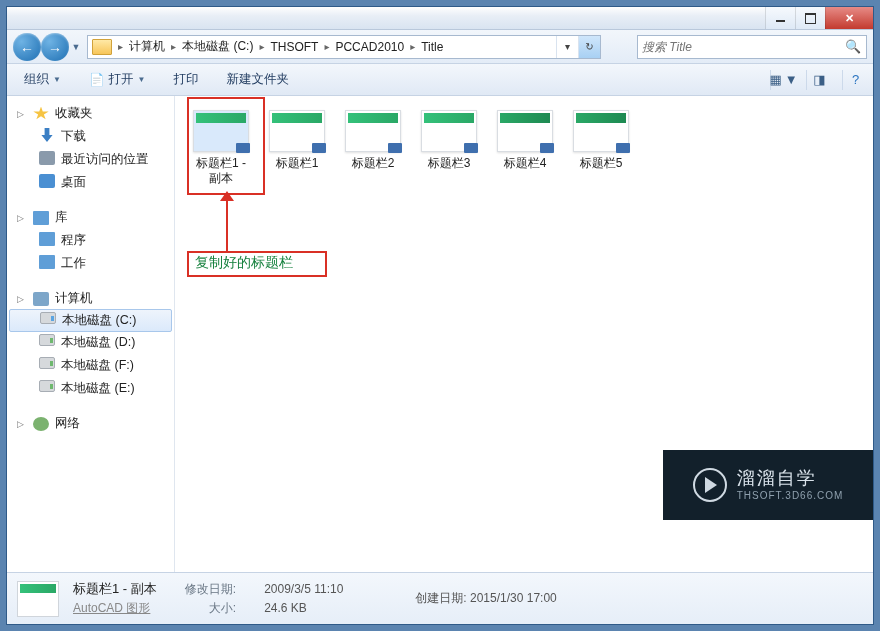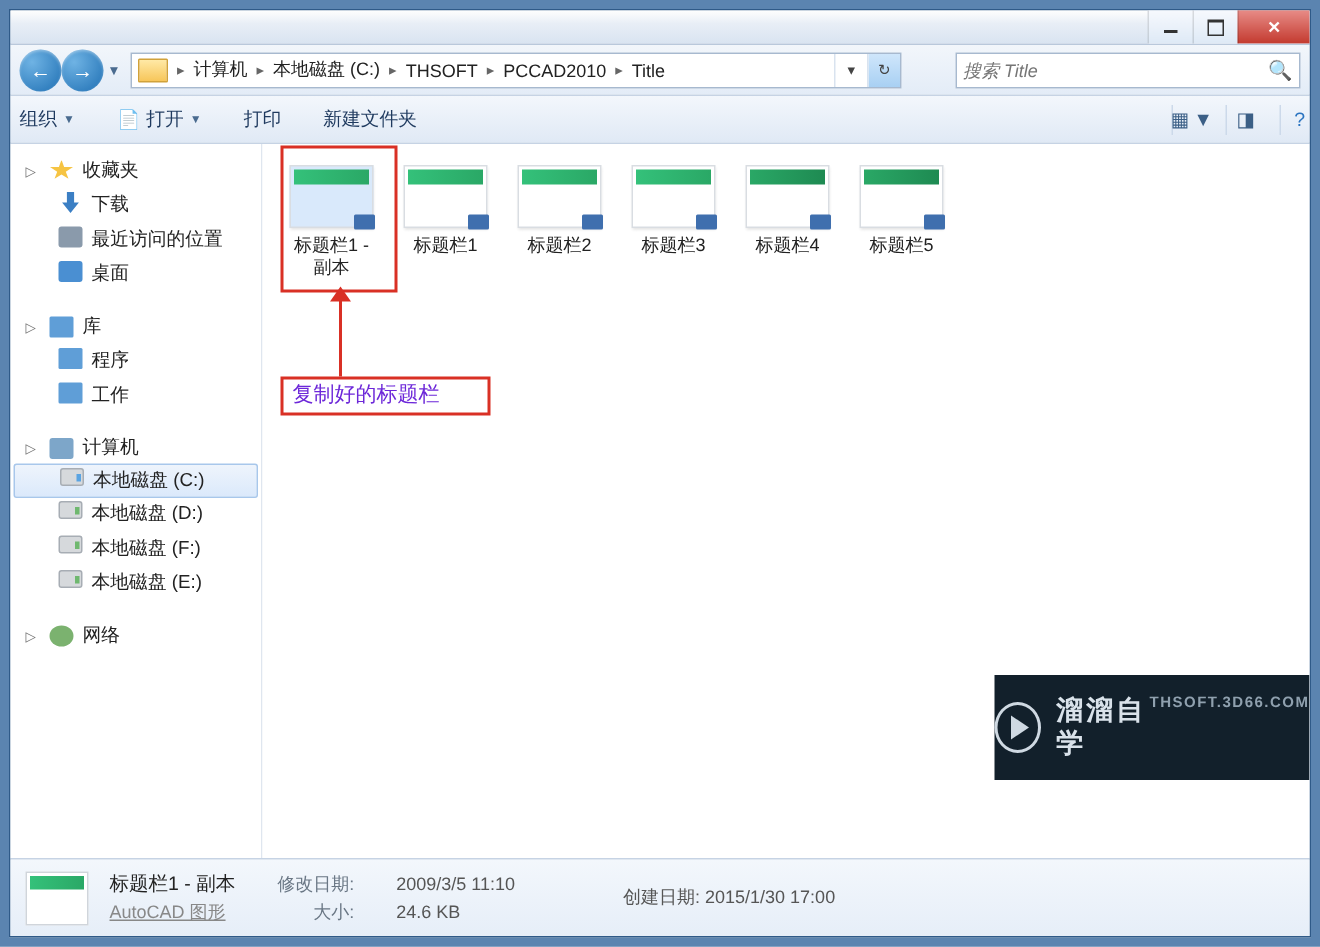--- a/index.html
+++ b/index.html
@@ -51,21 +51,21 @@
 .search {
   width:230px; height:24px; background:#fff; border:1px solid #a7b9cf;
   display:flex; align-items:center; padding:0 4px; justify-content:space-between;margin-left:32px;
 }
 .search input { border:none; outline:none; font-size:12px; color:#888; width:190px; font-style:italic; }
 .search-icon { color:#2c6aa5; font-size:13px; }
 
 .toolbar {
   height: 32px; background: linear-gradient(to bottom,#f3f7fc,#e0e9f5);
   border-bottom:1px solid #c6d3e4;
-  display:flex; align-items:center; padding:0 0; gap:16px; font-size:12.5px; color:#1f3a5f;
+  display:flex; align-items:center; padding:0 11px; gap:16px; font-size:12.5px; color:#1f3a5f;
 }
 .toolbar .titem { display:flex; align-items:center; gap:4px; padding: 4px 6px; }
 .toolbar .titem .dd { font-size:8px; color:#4a6b8f; }
 .toolbar .spacer { flex:1; }
 .tool-icon { width:20px; height:20px; display:flex; align-items:center; justify-content:center; color:#3b5f86; font-size:13px; border-left:1px solid #ccd9ea; padding-left:6px; }
 
 .body { flex:1; display:flex; min-height:0; }
 
 .sidebar {
   width: 168px; background:#fff; border-right:1px solid #dfe6ef;
@@ -94,21 +94,21 @@
 .thumb { width:56px; height:42px; margin:0 auto 4px; background:#fff; border:1px solid #d9dde2; position:relative; box-shadow:0 1px 2px rgba(0,0,0,.12); }
 .thumb::before { content:""; position:absolute; left:2px; top:2px; right:2px; height:10px; background: linear-gradient(to right,#34c17a,#2aa866); }
 .thumb::after { content:""; position:absolute; right:-2px; bottom:-2px; width:14px; height:10px; background:#3f6fae; border-radius:1px; }
 .thumb.alt::before { background: linear-gradient(to right,#2aa866,#1e8a52); }
 .file.selected .thumb { background:#d9e9fb; }
 .fname { line-height:1.25; }
 
 .redbox { position:absolute; border:2px solid #d93025; pointer-events:none; }
 .rb1 { left:180px; top:90px; width:78px; height:98px; }
 .rb2 { left:180px; top:244px; width:140px; height:26px; }
-.redlabel { position:absolute; left:188px; top:247px; font-size:14px; color:#6d28d9; }
+.redlabel { position:absolute; left:188px; top:247px; font-size:14px; color:#15803d; }
 .redarrow-line { position:absolute; left:219px; top:189px; width:2px; height:55px; background:#d93025; }
 .redarrow-head { position:absolute; left:213px; top:184px; width:0; height:0; border-left:7px solid transparent; border-right:7px solid transparent; border-bottom:10px solid #d93025; }
 
 .statusbar {
   height: 52px; background: linear-gradient(to bottom,#f3f7fc,#e6eef8);
   border-top:1px solid #c6d3e4; display:flex; align-items:center; padding:6px 10px; gap:14px;
   font-size:12px; color:#555;
 }
 .sb-thumb { width:42px; height:36px; background:#fff; border:1px solid #d0d5db; position:relative; }
 .sb-thumb::before { content:""; position:absolute; left:2px; top:2px; right:2px; height:9px; background:linear-gradient(to right,#34c17a,#2aa866); }
@@ -116,21 +116,21 @@
 .sb-info .lbl { color:#6a7785; text-align:right; }
 .sb-info .fn { color:#222; font-size:13px; grid-column: 1 / span 1; }
 .sb-info .sub { color:#888;text-decoration:underline; }
 
 .brand {
   position:absolute; right:0; bottom:52px; width:210px; height:70px;
   background:#12202b; color:#d9e2ea; display:flex; align-items:center; justify-content:center; gap:10px;
 }
 .brand .play { width:34px; height:34px; border:2px solid #cfd9e2; border-radius:50%; display:flex; align-items:center; justify-content:center; }
 .brand .play::before { content:""; border-left:12px solid #cfd9e2; border-top:8px solid transparent; border-bottom:8px solid transparent; margin-left:3px; }
-.brand .txt { display:flex; line-height:1.2;font-weight:bold; }
+.brand .txt { display:flex; flex-direction:column; line-height:1.2; }
 .brand .t1 { font-size:18px; letter-spacing:2px; }
 .brand .t2 { font-size:10px; letter-spacing:1px; color:#8fa0ae; }
 </style>
 </head>
 <body>
 
 <div class="window">
 
   <div class="titlebar">
     <div class="winbtn min"></div>

